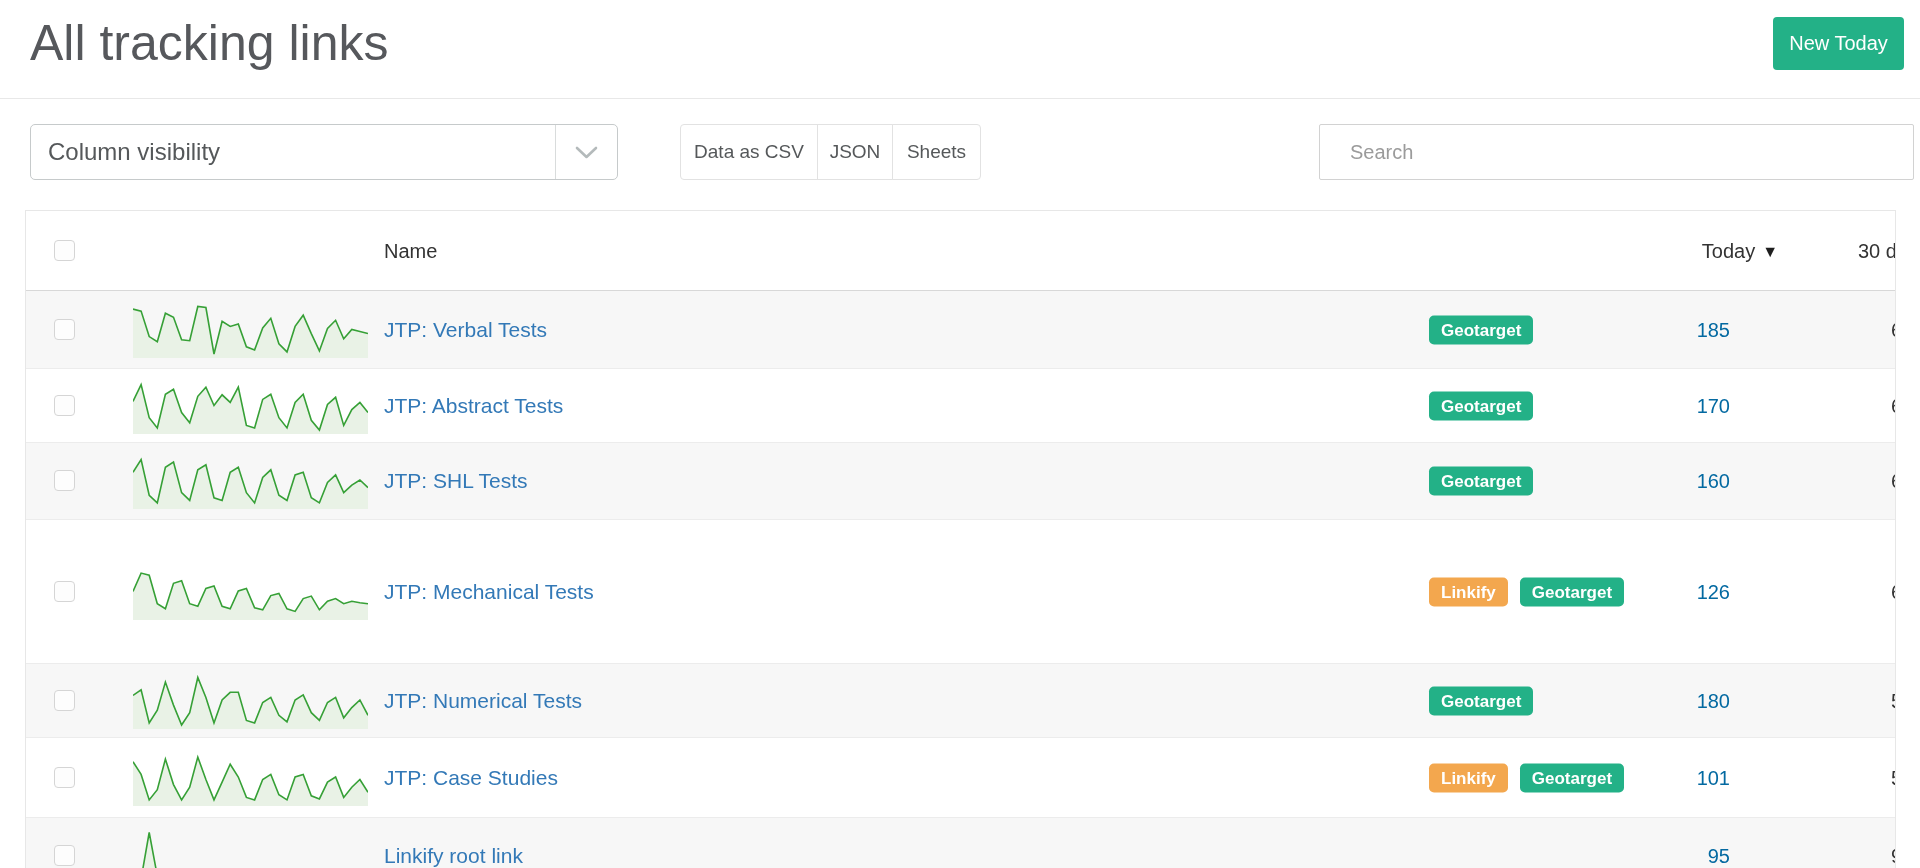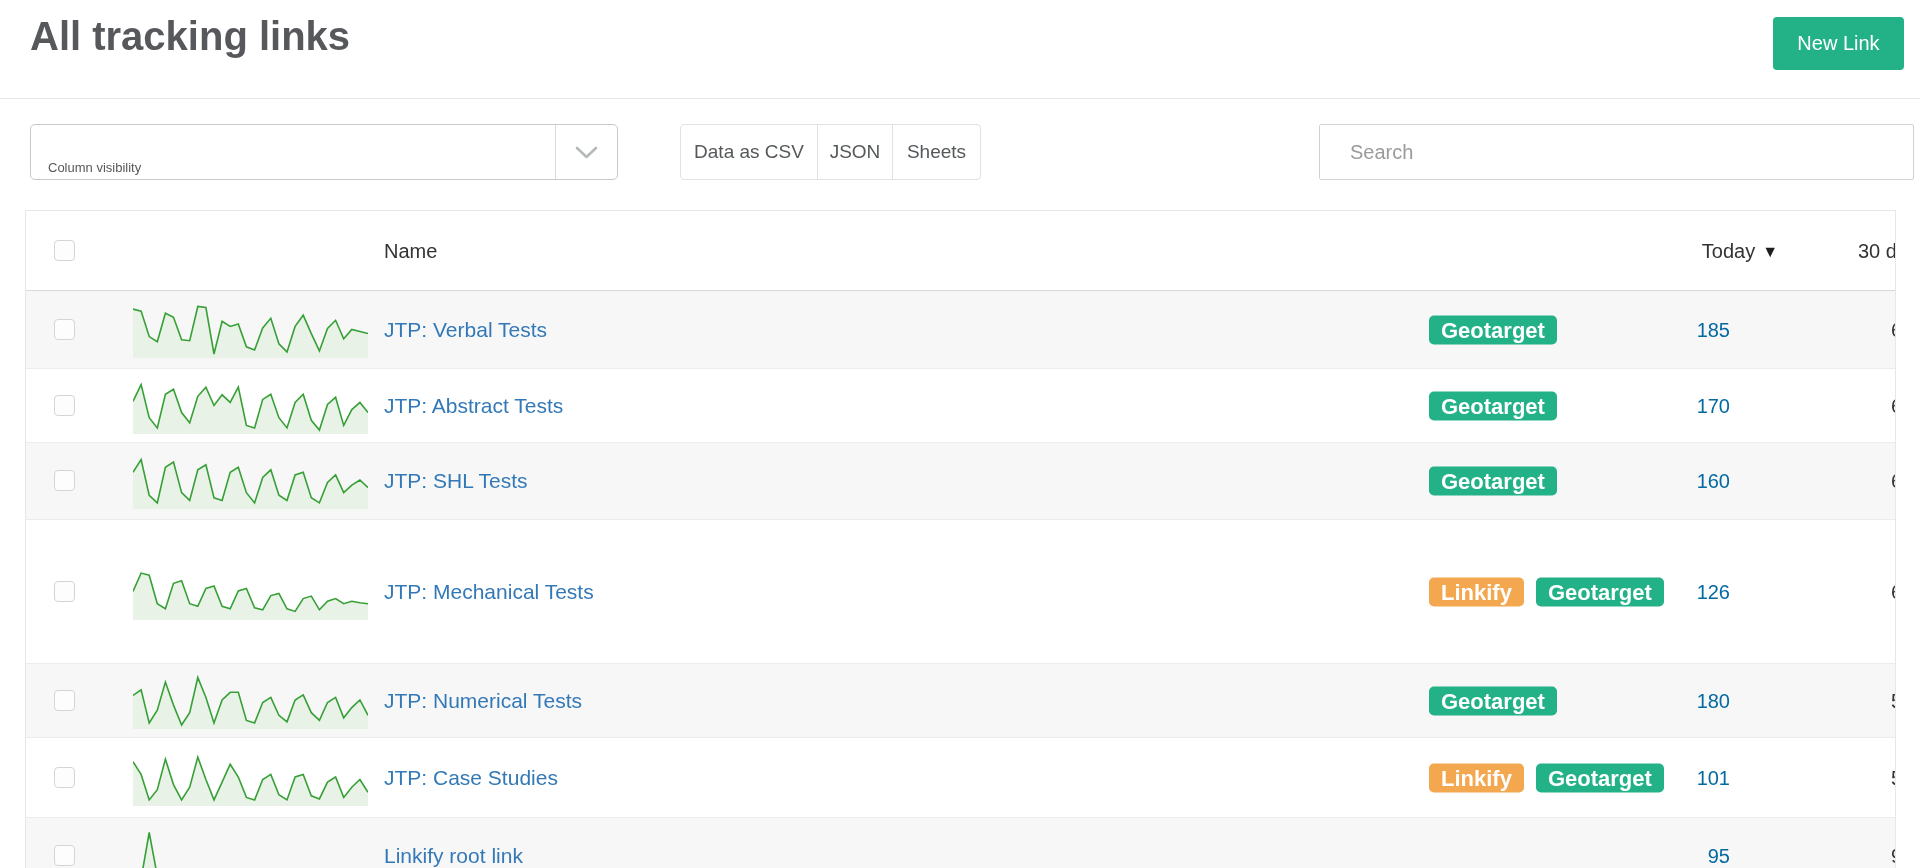--- a/index.html
+++ b/index.html
@@ -1,32 +1,32 @@
 <!DOCTYPE html>
 <html><head>
 <meta charset="utf-8">
 <style>
   * { box-sizing: border-box; margin: 0; padding: 0; }
   html, body { width: 1920px; height: 868px; overflow: hidden; background: #fff;
     font-family: "Liberation Sans", "DejaVu Sans", sans-serif; }
 
   
-  .page-title { position: absolute; left: 30px; top: 14px; font-size: 40px;
-    font-weight: 700; color: #56585c; letter-spacing: 0; }
+  .page-title { position: absolute; left: 30px; top: 14px; font-size: 50px;
+    font-weight: 400; color: #56585c; letter-spacing: 0; }
   .new-link-btn { position: absolute; left: 1773px; top: 17px; width: 131px; height: 53px;
     border: none; border-radius: 4px; background: #23b187; color: #fff; font-size: 20px;
     font-family: inherit; cursor: pointer; }
   .header-divider { position: absolute; left: 0; top: 98px; width: 1920px; height: 1px;
     background: #e8e8e8; }
 
   
   .colvis { position: absolute; left: 30px; top: 124px; width: 588px; height: 56px;
     border: 1px solid #c6cacb; border-radius: 5px; background: #fff; cursor: pointer; }
-  .colvis-label { position: absolute; left: 17px; top: 16px; line-height: 54px;
-    font-size: 13px; color: #55585a; }
+  .colvis-label { position: absolute; left: 17px; top: 0; line-height: 54px;
+    font-size: 24px; color: #55585a; }
   .colvis-caret { position: absolute; right: 0; top: 0; width: 62px; height: 100%;
     border-left: 1px solid #d9dcdc; display: flex; align-items: center; justify-content: center; }
   .btn-group { position: absolute; left: 680px; top: 124px; height: 56px; display: flex; }
   .btn-group button { height: 56px; background: #fff; border: 1px solid #e2e2e2;
     margin-left: -1px; font-size: 19px; color: #55585a; font-family: inherit; cursor: pointer; }
   .btn-group button:first-child { margin-left: 0; border-radius: 4px 0 0 4px; width: 138px; }
   .btn-group button:nth-child(2) { width: 76px; }
   .btn-group button:last-child { border-radius: 0 4px 4px 0; width: 89px; }
   .search-input { position: absolute; left: 1300px; top: 124px; width: 595px; height: 56px;
     border: 1px solid #d2d2d2; border-radius: 2px; padding: 0 0 0 30px; font-size: 20px;
@@ -54,32 +54,32 @@
     border: 1px solid #d5d5d5; border-radius: 4px; background: #fdfdfd; cursor: pointer; }
   .cb-head { position: absolute; left: 28px; top: 29px; }
   .row input[type="checkbox"] { position: absolute; left: 28px; top: 50%; margin-top: -11px; }
 
   .spark { position: absolute; left: 107px; top: 50%; margin-top: -28px; width: 235px; height: 56px; }
   .name-link { position: absolute; left: 358px; top: 50%; transform: translateY(-52%);
     font-size: 21px; color: #3379b7; text-decoration: none; white-space: nowrap; cursor: pointer; }
   .badges { position: absolute; left: 1403px; top: 50%; transform: translateY(-50%);
     white-space: nowrap; }
   .badge { display: inline-block; margin-right: 12px; padding: 5px 12px; border-radius: 5px;
-    color: #fff; font-size: 22px; font-weight: bold; line-height: 19px; }
+    color: #fff; font-size: 17px; font-weight: bold; line-height: 19px; }
   .today-val { position: absolute; left: 1504px; width: 200px; top: 50%; transform: translateY(-50%);
     text-align: right; font-size: 20px; color: #0369a1; }
   .d30-val { position: absolute; left: 1865px; top: 50%; transform: translateY(-50%);
     font-size: 20px; color: #333; white-space: nowrap; }
 </style>
 </head>
 <body>
 
 <div>
   <h1 class="page-title">All tracking links</h1>
-  <button class="new-link-btn">New Link</button>
+  <button class="new-link-btn">New Today</button>
   <div class="header-divider"></div>
 </div>
 
 <div>
   <div class="colvis">
     <span class="colvis-label">Column visibility</span>
     <span class="colvis-caret">
       <svg width="23" height="13" viewBox="0 0 23 13">
           <polyline points="2,2 11.5,11 21,2" fill="none" stroke="#b4babb" stroke-width="2.6" stroke-linecap="round" stroke-linejoin="round"></polyline>
         </svg>

